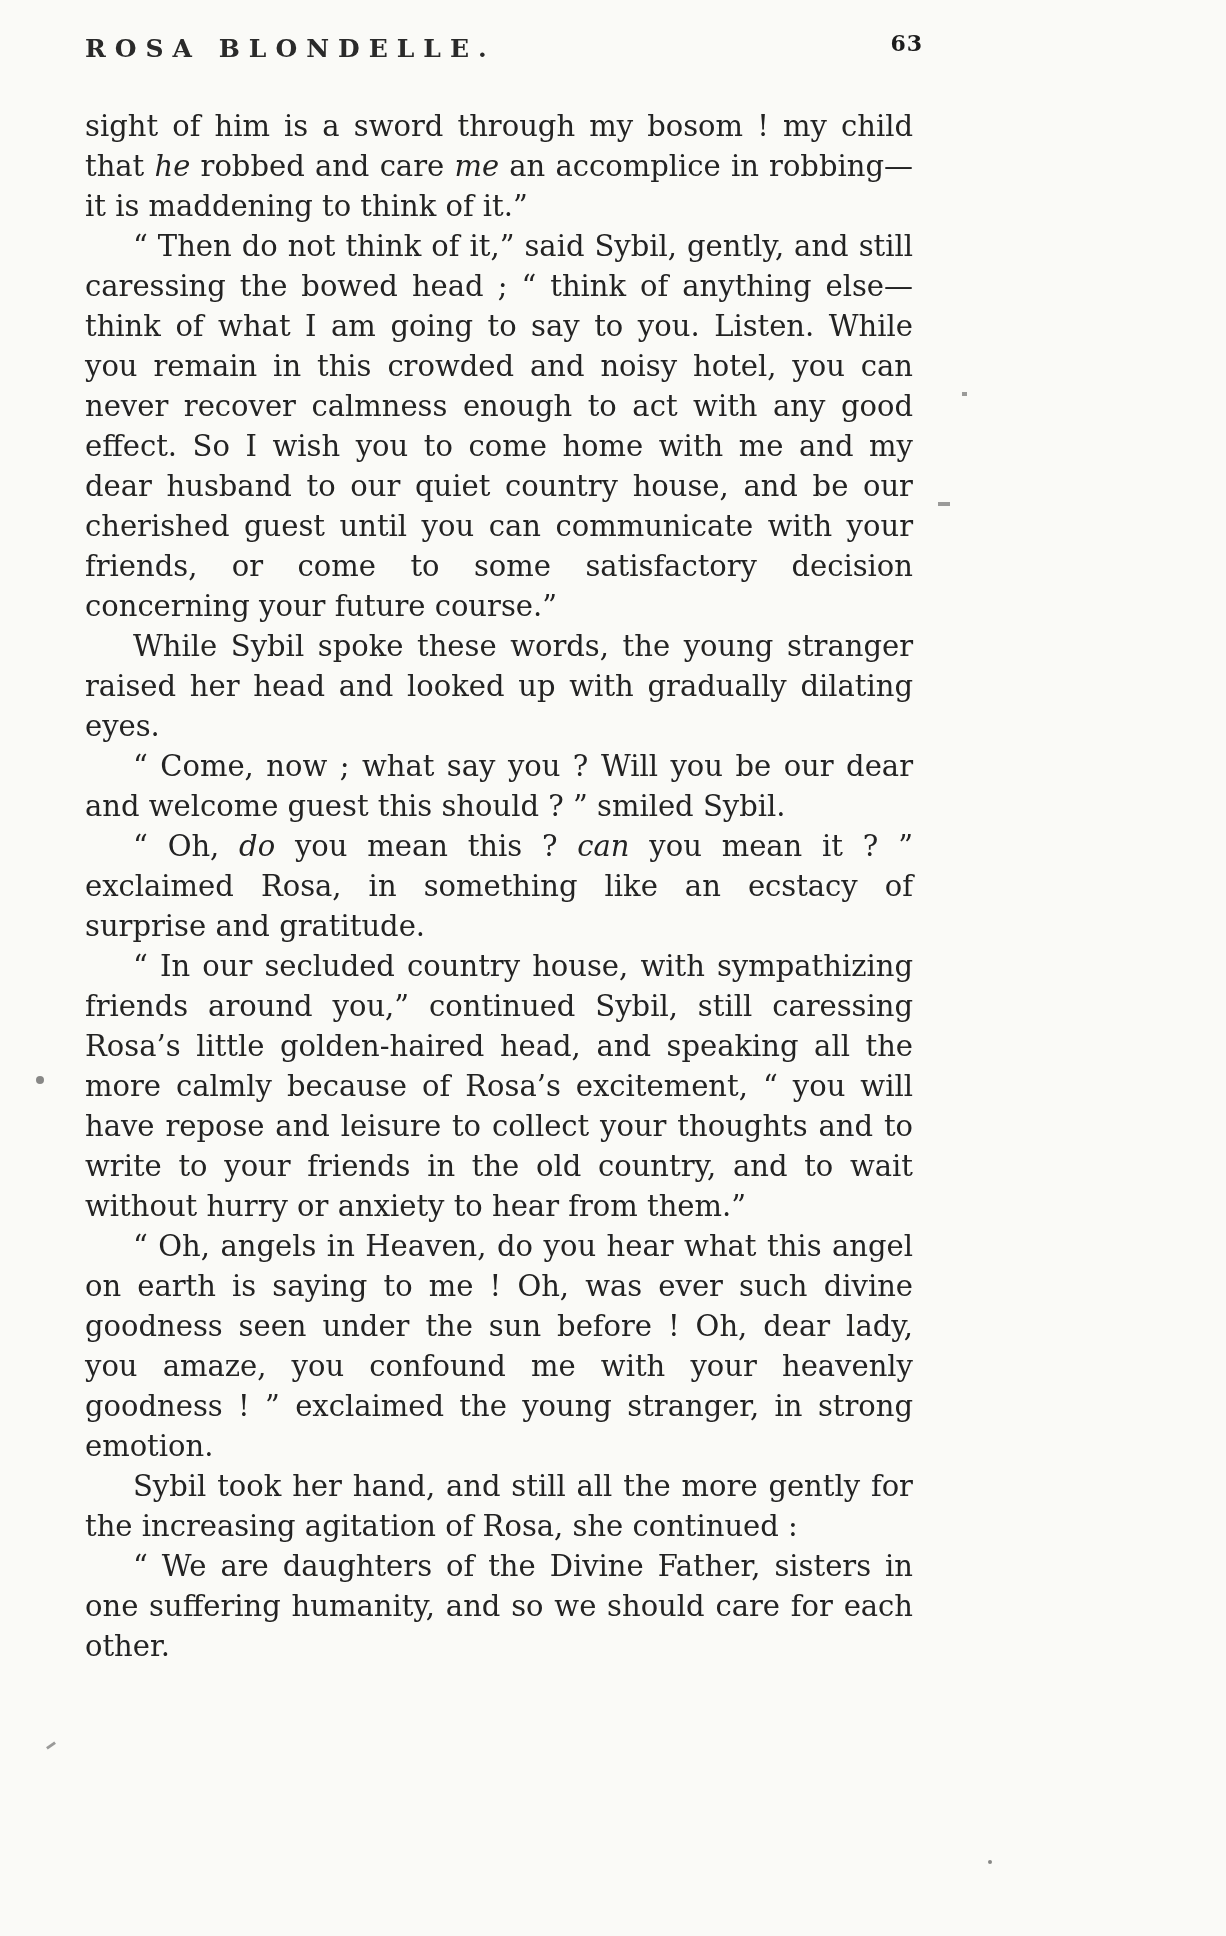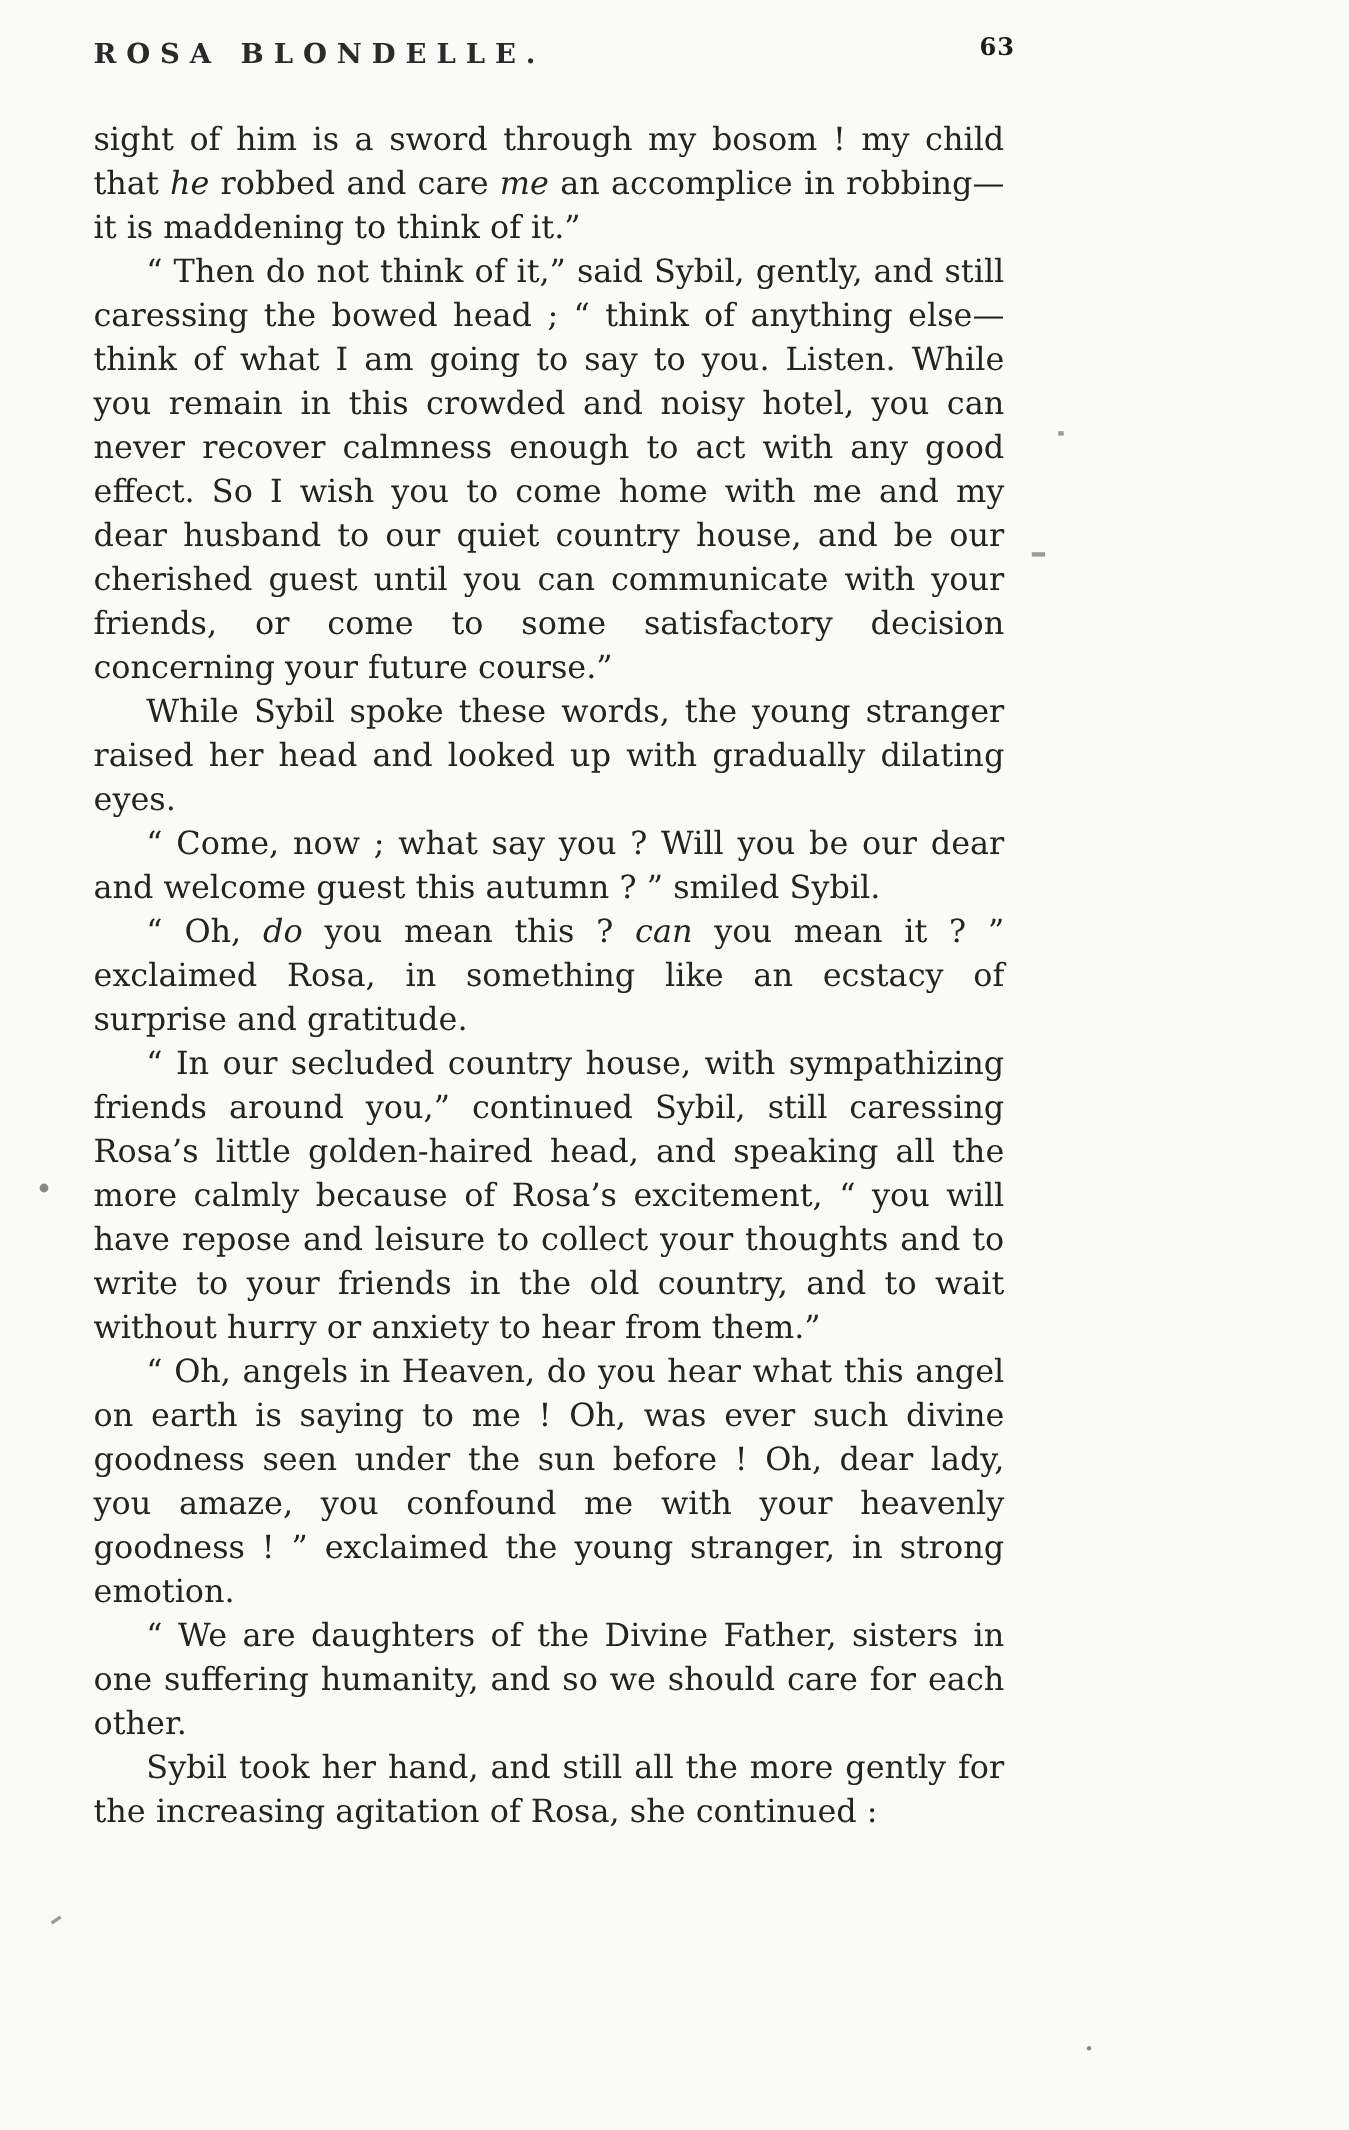--- a/index.html
+++ b/index.html
@@ -67,26 +67,26 @@
 
 <div class="page">
   <div class="header">
     <span class="header-title">ROSA BLONDELLE.</span>
     <span class="page-number">63</span>
   </div>
   <div class="body-text">
       <p class="para"><span>sight of him is a sword through my bosom ! my child that </span><span class="it">he</span><span> robbed and care </span><span class="it">me</span><span> an accomplice in robbing—it is maddening to think of it.”</span></p>
       <p class="para indent"><span>“ Then do not think of it,” said Sybil, gently, and still caressing the bowed head ; “ think of anything else—think of what I am going to say to you. Listen. While you remain in this crowded and noisy hotel, you can never recover calmness enough to act with any good effect. So I wish you to come home with me and my dear husband to our quiet country house, and be our cherished guest until you can communicate with your friends, or come to some satisfactory decision concerning your future course.”</span></p>
       <p class="para indent"><span>While Sybil spoke these words, the young stranger raised her head and looked up with gradually dilating eyes.</span></p>
-      <p class="para indent"><span>“ Come, now ; what say you ? Will you be our dear and welcome guest this autumn ? ” smiled Sybil.</span></p>
+      <p class="para indent"><span>“ Come, now ; what say you ? Will you be our dear and welcome guest this should ? ” smiled Sybil.</span></p>
       <p class="para indent"><span>“ Oh, </span><span class="it">do</span><span> you mean this ? </span><span class="it">can</span><span> you mean it ? ” exclaimed Rosa, in something like an ecstacy of surprise and gratitude.</span></p>
       <p class="para indent"><span>“ In our secluded country house, with sympathizing friends around you,” continued Sybil, still caressing Rosa’s little golden-haired head, and speaking all the more calmly because of Rosa’s excitement, “ you will have repose and leisure to collect your thoughts and to write to your friends in the old country, and to wait without hurry or anxiety to hear from them.”</span></p>
       <p class="para indent"><span>“ Oh, angels in Heaven, do you hear what this angel on earth is saying to me !  Oh, was ever such divine goodness seen under the sun before !  Oh, dear lady, you amaze, you confound me with your heavenly goodness ! ” exclaimed the young stranger, in strong emotion.</span></p>
+      <p class="para indent"><span>Sybil took her hand, and still all the more gently for the increasing agitation of Rosa, she continued :</span></p>
       <p class="para indent"><span>“ We are daughters of the Divine Father, sisters in one suffering humanity, and so we should care for each other.</span></p>
-      <p class="para indent"><span>Sybil took her hand, and still all the more gently for the increasing agitation of Rosa, she continued :</span></p>
     </div>
 </div>
 
 <div class="speck" style="left:36px; top:1076px; width:8px; height:8px;"></div>
 <div class="dash" style="left:938px; top:502px; width:12px; height:4px;"></div>
 <div class="dash" style="left:962px; top:392px; width:5px; height:4px;"></div>
 <div class="dash" style="left:46px; top:1744px; width:10px; height:3px; transform:rotate(-35deg);"></div>
 <div class="speck" style="left:988px; top:1860px; width:4px; height:4px;"></div>
 
 </body></html>

